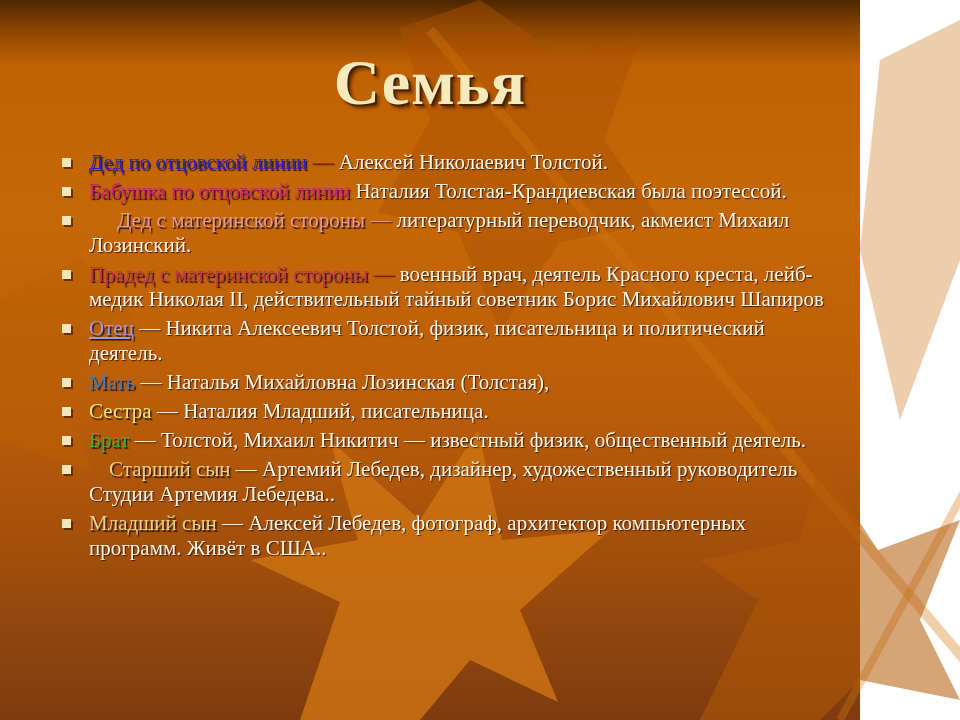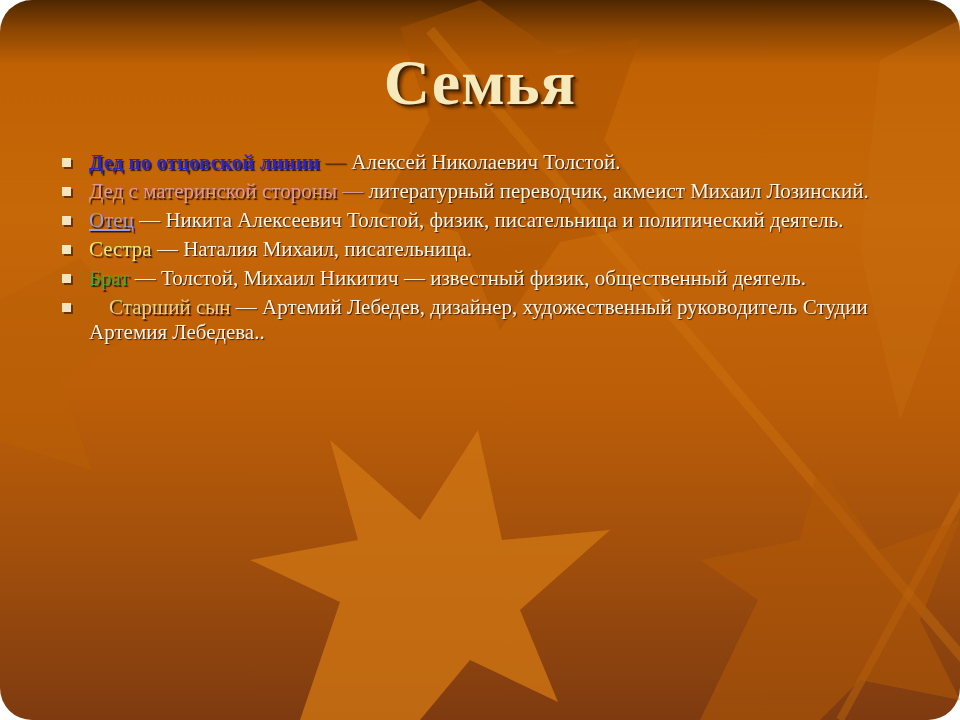--- a/index.html
+++ b/index.html
@@ -1,25 +1,24 @@
 <!DOCTYPE html>
 <html><head>
 <meta charset="utf-8">
 <style>
   html,body{margin:0;padding:0;}
   body{
     width:960px;height:720px;overflow:hidden;
     font-family:"Liberation Serif","DejaVu Serif",serif;
   }
   .slide{
-    position:relative;width:960px;height:720px;
+    position:relative;width:860px;height:720px;
     background:linear-gradient(180deg,
       #4e2700 0%, #8a4502 4%, #c06103 9%, #c66708 30%,
       #bc5e08 55%, #a04e0c 78%, #7e3b10 100%);
-    border-radius:32px;
   }
   .bg-leaves{position:absolute;inset:0;pointer-events:none;}
   .content{position:relative;z-index:2;width:100%;height:100%;}
   .title{
     text-align:center;
     padding-top:46px;
     font-size:64px;
     font-weight:bold;
     color:#f6e9bc;
     letter-spacing:1px;
@@ -41,21 +40,21 @@
   }
   .bullet{
     flex:0 0 auto;
     width:9px;height:9px;
     margin:8px 18px 0 2px;
     background:#f2e6c0;
     box-shadow:2px 2px 0 rgba(60,25,0,.65);
   }
   .text{flex:1 1 auto;}
   .lead{text-shadow:1.5px 1.5px 1px rgba(30,10,0,.85);}
-  .lead.bold{font-weight:bold;}
+  .lead.bold{font-weight:normal;}
   .sep,.body{color:#fbf6e8;}
 </style>
 </head>
 <body>
 
 <div class="slide">
 
   <svg class="bg-leaves" width="960" height="720" viewBox="0 0 960 720" xmlns="http://www.w3.org/2000/svg">
     <path d="M480 0 L560 55 L640 38 L604 140 L662 222 L560 242 L500 330 L458 232 L378 212 L430 120 L400 28 Z" fill="#a85203" opacity="0.45"></path>
     <path d="M430 30 L990 690" stroke="#d4790f" stroke-width="10" fill="none" opacity="0.35"></path>
@@ -69,45 +68,61 @@
   <div class="content">
     <div class="title">Семья</div>
 
     <ul class="bullet-list">
 
       <li class="item">
         <span class="bullet"></span>
         <span class="text"><span class="lead bold" style="color: rgb(39, 39, 201);">Дед по отцовской линии</span><span class="sep" style="color: rgb(158, 58, 0);"> — </span><span class="body">Алексей Николаевич Толстой.</span></span>
       </li>
 
+      <li class="item">
+        <span class="bullet"></span>
+        <span class="text"><span class="lead bold" style="color: rgb(204, 34, 119);">Бабушка по отцовской линии</span><span class="sep"> </span><span class="body">Наталия Толстая-Крандиевская была поэтессой.</span></span>
+      </li>
 
       <li class="item">
         <span class="bullet"></span>
-        <span class="text"><span class="lead" style="color: rgb(222, 154, 154);">Дед с материнской стороны</span><span class="sep" style="color: rgb(222, 154, 154);"> — </span><span class="body">литературный переводчик, акмеист Михаил Лозинский.</span></span>
+        <span class="text"><span class="lead" style="color: rgb(222, 154, 154); margin-left: 28px;">Дед с материнской стороны</span><span class="sep" style="color: rgb(222, 154, 154);"> — </span><span class="body">литературный переводчик, акмеист Михаил Лозинский.</span></span>
       </li>
 
+      <li class="item">
+        <span class="bullet"></span>
+        <span class="text"><span class="lead bold" style="color: rgb(194, 51, 88);">Прадед с материнской стороны</span><span class="sep" style="color: rgb(176, 62, 32);"> — </span><span class="body">военный врач, деятель Красного креста, лейб-медик Николая II, действительный тайный советник Борис Михайлович Шапиров</span></span>
+      </li>
 
       <li class="item">
         <span class="bullet"></span>
         <span class="text"><span class="lead" style="color: rgb(157, 157, 224); text-decoration: underline;">Отец</span><span class="sep"> — </span><span class="body">Никита Алексеевич Толстой, физик, писательница и политический деятель.</span></span>
       </li>
 
+      <li class="item">
+        <span class="bullet"></span>
+        <span class="text"><span class="lead" style="color: rgb(74, 123, 181);">Мать</span><span class="sep"> — </span><span class="body">Наталья Михайловна Лозинская (Толстая),</span></span>
+      </li>
 
       <li class="item">
         <span class="bullet"></span>
-        <span class="text"><span class="lead" style="color: rgb(233, 231, 126);">Сестра</span><span class="sep"> — </span><span class="body">Наталия Михаил, писательница.</span></span>
+        <span class="text"><span class="lead" style="color: rgb(233, 231, 126);">Сестра</span><span class="sep"> — </span><span class="body">Наталия Младший, писательница.</span></span>
       </li>
 
 
       <li class="item">
         <span class="bullet"></span>
         <span class="text"><span class="lead" style="color: rgb(59, 174, 59);">Брат</span><span class="sep"> — </span><span class="body">Толстой, Михаил Никитич — известный физик, общественный деятель.</span></span>
       </li>
 
       <li class="item">
         <span class="bullet"></span>
         <span class="text"><span class="lead" style="color: rgb(230, 210, 140); margin-left: 20px;">Старший сын</span><span class="sep"> — </span><span class="body">Артемий Лебедев, дизайнер, художественный руководитель Студии Артемия Лебедева..</span></span>
       </li>
 
+      <li class="item">
+        <span class="bullet"></span>
+        <span class="text"><span class="lead" style="color: rgb(230, 210, 140);">Младший сын</span><span class="sep"> — </span><span class="body">Алексей Лебедев, фотограф, архитектор компьютерных программ. Живёт в США..</span></span>
+      </li>
 
     </ul>
   </div>
 </div>
 
 </body></html>

